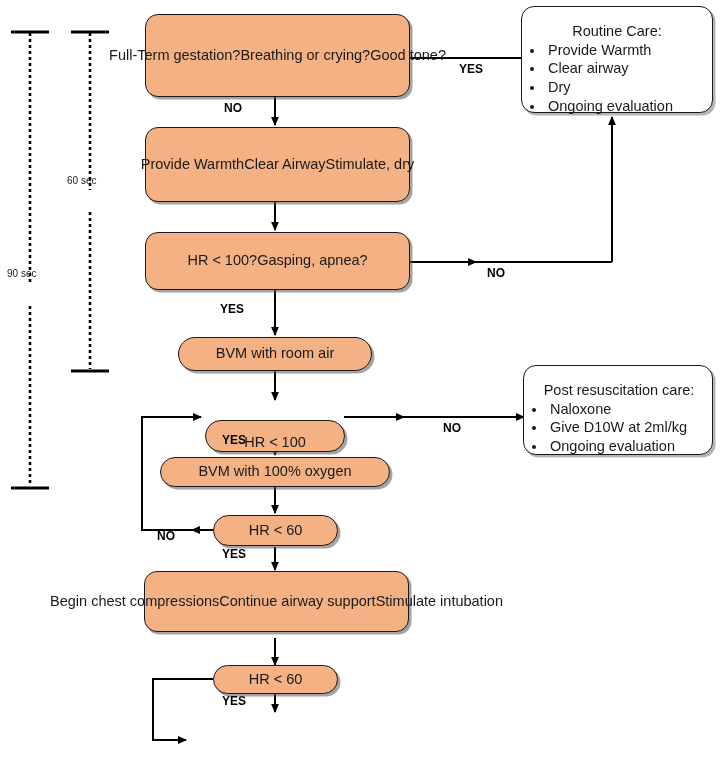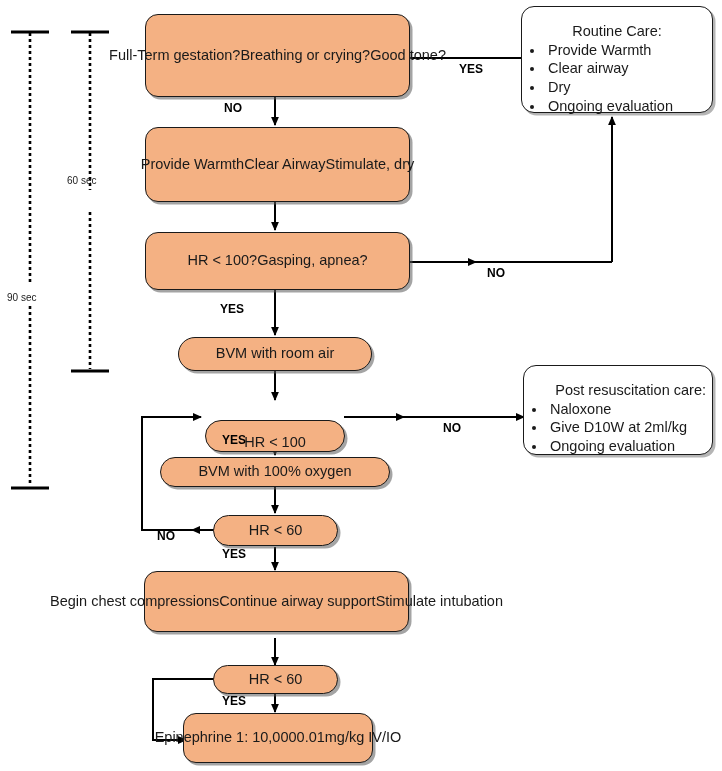--- a/index.html
+++ b/index.html
@@ -94,21 +94,21 @@
     </g>
 
     <g stroke="#000" fill="none">
       <path d="M71,32 L109,32" stroke-width="3.2"></path>
       <path d="M90,33 L90,190" stroke-width="2.6" stroke-dasharray="3 3"></path>
       <path d="M90,212 L90,369" stroke-width="2.6" stroke-dasharray="3 3"></path>
       <path d="M71,371 L109,371" stroke-width="3.2"></path>
     </g>
   </svg>
 
-  <div class="tlabel" style="left:7px;top:268px;margin-top:24px;">90 sec</div>
+  <div class="tlabel" style="left:7px;top:268px;">90 sec</div>
   <div class="tlabel" style="left:67px;top:175px;">60 sec</div>
 
   <div class="node rrect" style="left:145px;top:14px;width:265px;height:83px;">
     <span class="ln">Full-Term gestation?</span>
     <span class="ln">Breathing or crying?</span>
     <span class="ln">Good tone?</span>
   </div>
 
   <div class="node rrect" style="left:145px;top:127px;width:265px;height:75px;">
     <span class="ln">Provide Warmth</span>
@@ -140,37 +140,33 @@
   <div class="node rrect" style="left:144px;top:571px;width:265px;height:61px;">
     <span class="ln">Begin chest compressions</span>
     <span class="ln">Continue airway support</span>
     <span class="ln">Stimulate intubation</span>
   </div>
 
   <div class="node pill" style="left:213px;top:665px;width:125px;height:29px;">
     <span class="ln">HR &lt; 60</span>
   </div>
 
-  <div class="node rrect" style="left:183px;top:713px;width:190px;height:50px;">
-    <span class="ln">Epinephrine 1: 10,000</span>
-    <span class="ln">0.01mg/kg IV/IO</span>
-  </div>
 
   <div class="note" style="left:521px;top:6px;width:192px;height:107px;">
     <span class="note-title">Routine Care:</span>
     <ul>
       <li>Provide Warmth</li>
       <li>Clear airway</li>
       <li>Dry</li>
       <li>Ongoing evaluation</li>
     </ul>
   </div>
 
   <div class="note" style="left:523px;top:365px;width:190px;height:90px;">
-    <span class="note-title" style="text-align:right;padding-left:2px;">Post resuscitation care:</span>
+    <span class="note-title" style="text-align:center;padding-left:2px;">Post resuscitation care:</span>
     <ul>
       <li>Naloxone</li>
       <li>Give D10W at 2ml/kg</li>
       <li>Ongoing evaluation</li>
     </ul>
   </div>
 
   <div class="elabel" style="left:459px;top:62px;">YES</div>
   <div class="elabel" style="left:224px;top:101px;">NO</div>
 

